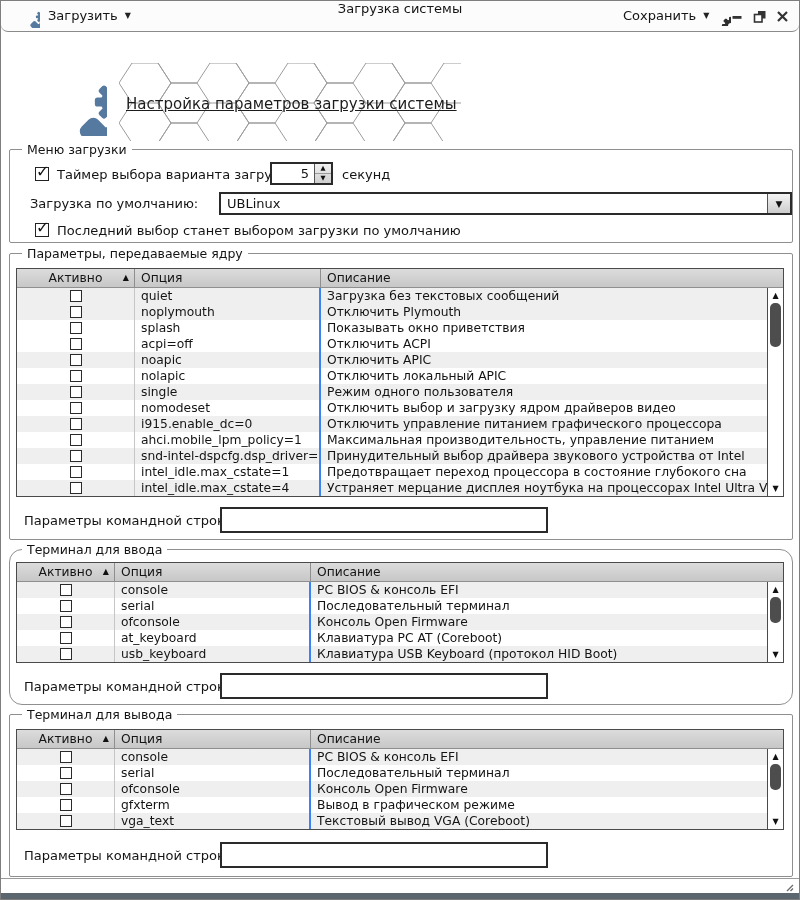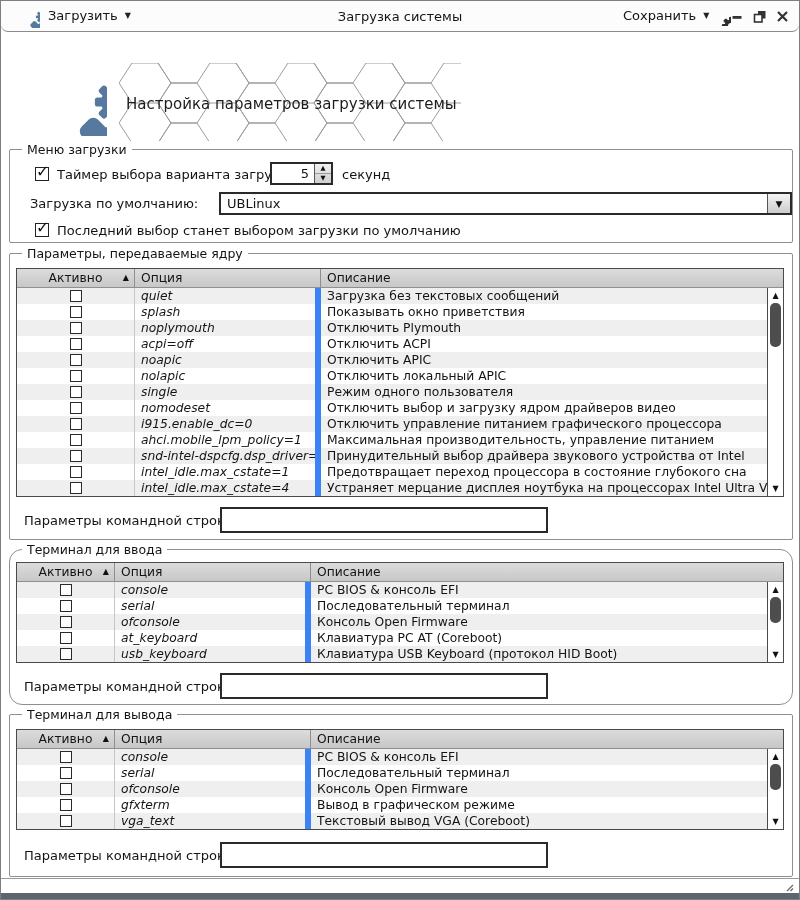--- a/index.html
+++ b/index.html
@@ -10,38 +10,38 @@
 
   
   .toolbar { position:absolute; top:0; left:0; right:0; height:31px;
              background:#fcfcfc; border-bottom:1px solid #8a8a8a;border-radius:7px; }
   .gears-sm { position:absolute; left:12px; top:4px; }
   .tbtn { position:absolute; top:7px; display:flex; align-items:center; gap:7px;
           font-size:13px; cursor:default; }
   .tbtn-load { left:47px; }
   .tbtn-save { left:622px; }
   .caret { font-size:8px; color:#222; line-height:1; }
-  .win-title { position:absolute; left:0; right:0; top:8px; text-align:center;
+  .win-title { position:absolute; left:0; right:0; top:0; text-align:center;
                font-size:13px; }
   .settings-btn { position:absolute; left:711px; top:6px; }
   .winctl { position:absolute; right:10px; top:9px; display:flex; gap:9px; align-items:center; }
   .winctl svg { display:block; }
 
   
   .warnbar { position:absolute; top:32px; left:0; right:0; height:25px;
              background:#f0edb2; border-top:1px solid #e3df9c; display:flex;
              align-items:center;margin-top:43px; }
   .warn-icon { margin-left:18px; }
   .warn-text { margin-left:8px; font-size:13px; }
 
   
   .hero { position:absolute; top:57px; left:0; right:0; height:86px; background:#fff; }
   .hexbg { position:absolute; left:118px; top:5px; }
   .gears-big { position:absolute; left:18px; top:10px; }
-  .hero-title { position:absolute; left:125px; top:37px; font-size:15px; color:#1c1c1c; }
+  .hero-title { position:absolute; left:125px; top:37px; font-size:15px; color:#1c1c1c;text-decoration:underline; }
 
   
   .group { position:absolute; left:8px; width:784px; border:1px solid #8f8f8f;
            border-radius:2px; background:#fff; }
   .legend { position:absolute; top:-9px; left:12px; background:#fff; padding:0 5px;
             font-size:12.5px; line-height:17px; }
   .g1 { top:148px; height:94px; }
   .g2 { top:252px; height:287px; }
   .g3 { top:548px; height:156px;border-radius:13px; }
   .g4 { top:713px; height:163px; }
@@ -86,22 +86,22 @@
   .th { display:flex; align-items:center; position:relative; }
   .th.c1 { width:var(--c1); justify-content:center; border-right:1px solid #8f8f8f; }
   .th.c2 { width:var(--c2); padding-left:6px; border-right:1px solid #8f8f8f; }
   .th.c3 { flex:1; padding-left:6px; }
   .sort { position:absolute; right:5px; top:5px; font-size:8px; line-height:1; color:#111; }
   .tbody { }
   .tr { display:flex; height:16px; align-items:center; font-size:12.3px; }
   .tr.odd { background:#efefef; }
   .td.c1 { width:var(--c1); display:flex; justify-content:center; align-items:center;
            align-self:stretch; border-right:1px solid #c6c6c6; }
-  .td.c2 { width:var(--c2); padding-left:6px; border-right:6px solid #3b82f6;
-           align-self:stretch; line-height:16px; white-space:nowrap; overflow:hidden;font-style:italic; }
+  .td.c2 { width:var(--c2); padding-left:6px; border-right:2px solid #3b82f6;
+           align-self:stretch; line-height:16px; white-space:nowrap; overflow:hidden; }
   .td.c3 { flex:1; padding-left:6px; padding-right:20px; white-space:nowrap;
            overflow:hidden; line-height:16px; }
   .t-kernel { --c1:118px; --c2:186px; }
   .t-term   { --c1:98px;  --c2:196px; }
 
   
   .vscroll { position:absolute; right:0; top:19px; bottom:0; width:16px;
              border-left:1px solid #4a4a4a; background:#fff; }
   .sb-btn { position:absolute; left:0; right:0; height:13px; font-size:8px;
             display:flex; align-items:center; justify-content:center; color:#111; }
@@ -227,33 +227,33 @@
           <div class="th c3">Описание</div>
         </div>
       <div class="tbody">
           <div class="tr odd">
             <div class="td c1">
               <span class="cb-row"></span>
             </div>
             <div class="td c2">quiet</div>
             <div class="td c3">Загрузка без текстовых сообщений</div>
           </div>
+          <div class="tr odd">
+            <div class="td c1">
+              <span class="cb-row"></span>
+            </div>
+            <div class="td c2">noplymouth</div>
+            <div class="td c3">Отключить Plymouth</div>
+          </div>
           <div class="tr">
             <div class="td c1">
               <span class="cb-row"></span>
             </div>
             <div class="td c2">splash</div>
             <div class="td c3">Показывать окно приветствия</div>
-          </div>
-          <div class="tr odd">
-            <div class="td c1">
-              <span class="cb-row"></span>
-            </div>
-            <div class="td c2">noplymouth</div>
-            <div class="td c3">Отключить Plymouth</div>
           </div>
           <div class="tr">
             <div class="td c1">
               <span class="cb-row"></span>
             </div>
             <div class="td c2">acpi=off</div>
             <div class="td c3">Отключить ACPI</div>
           </div>
           <div class="tr odd">
             <div class="td c1">

